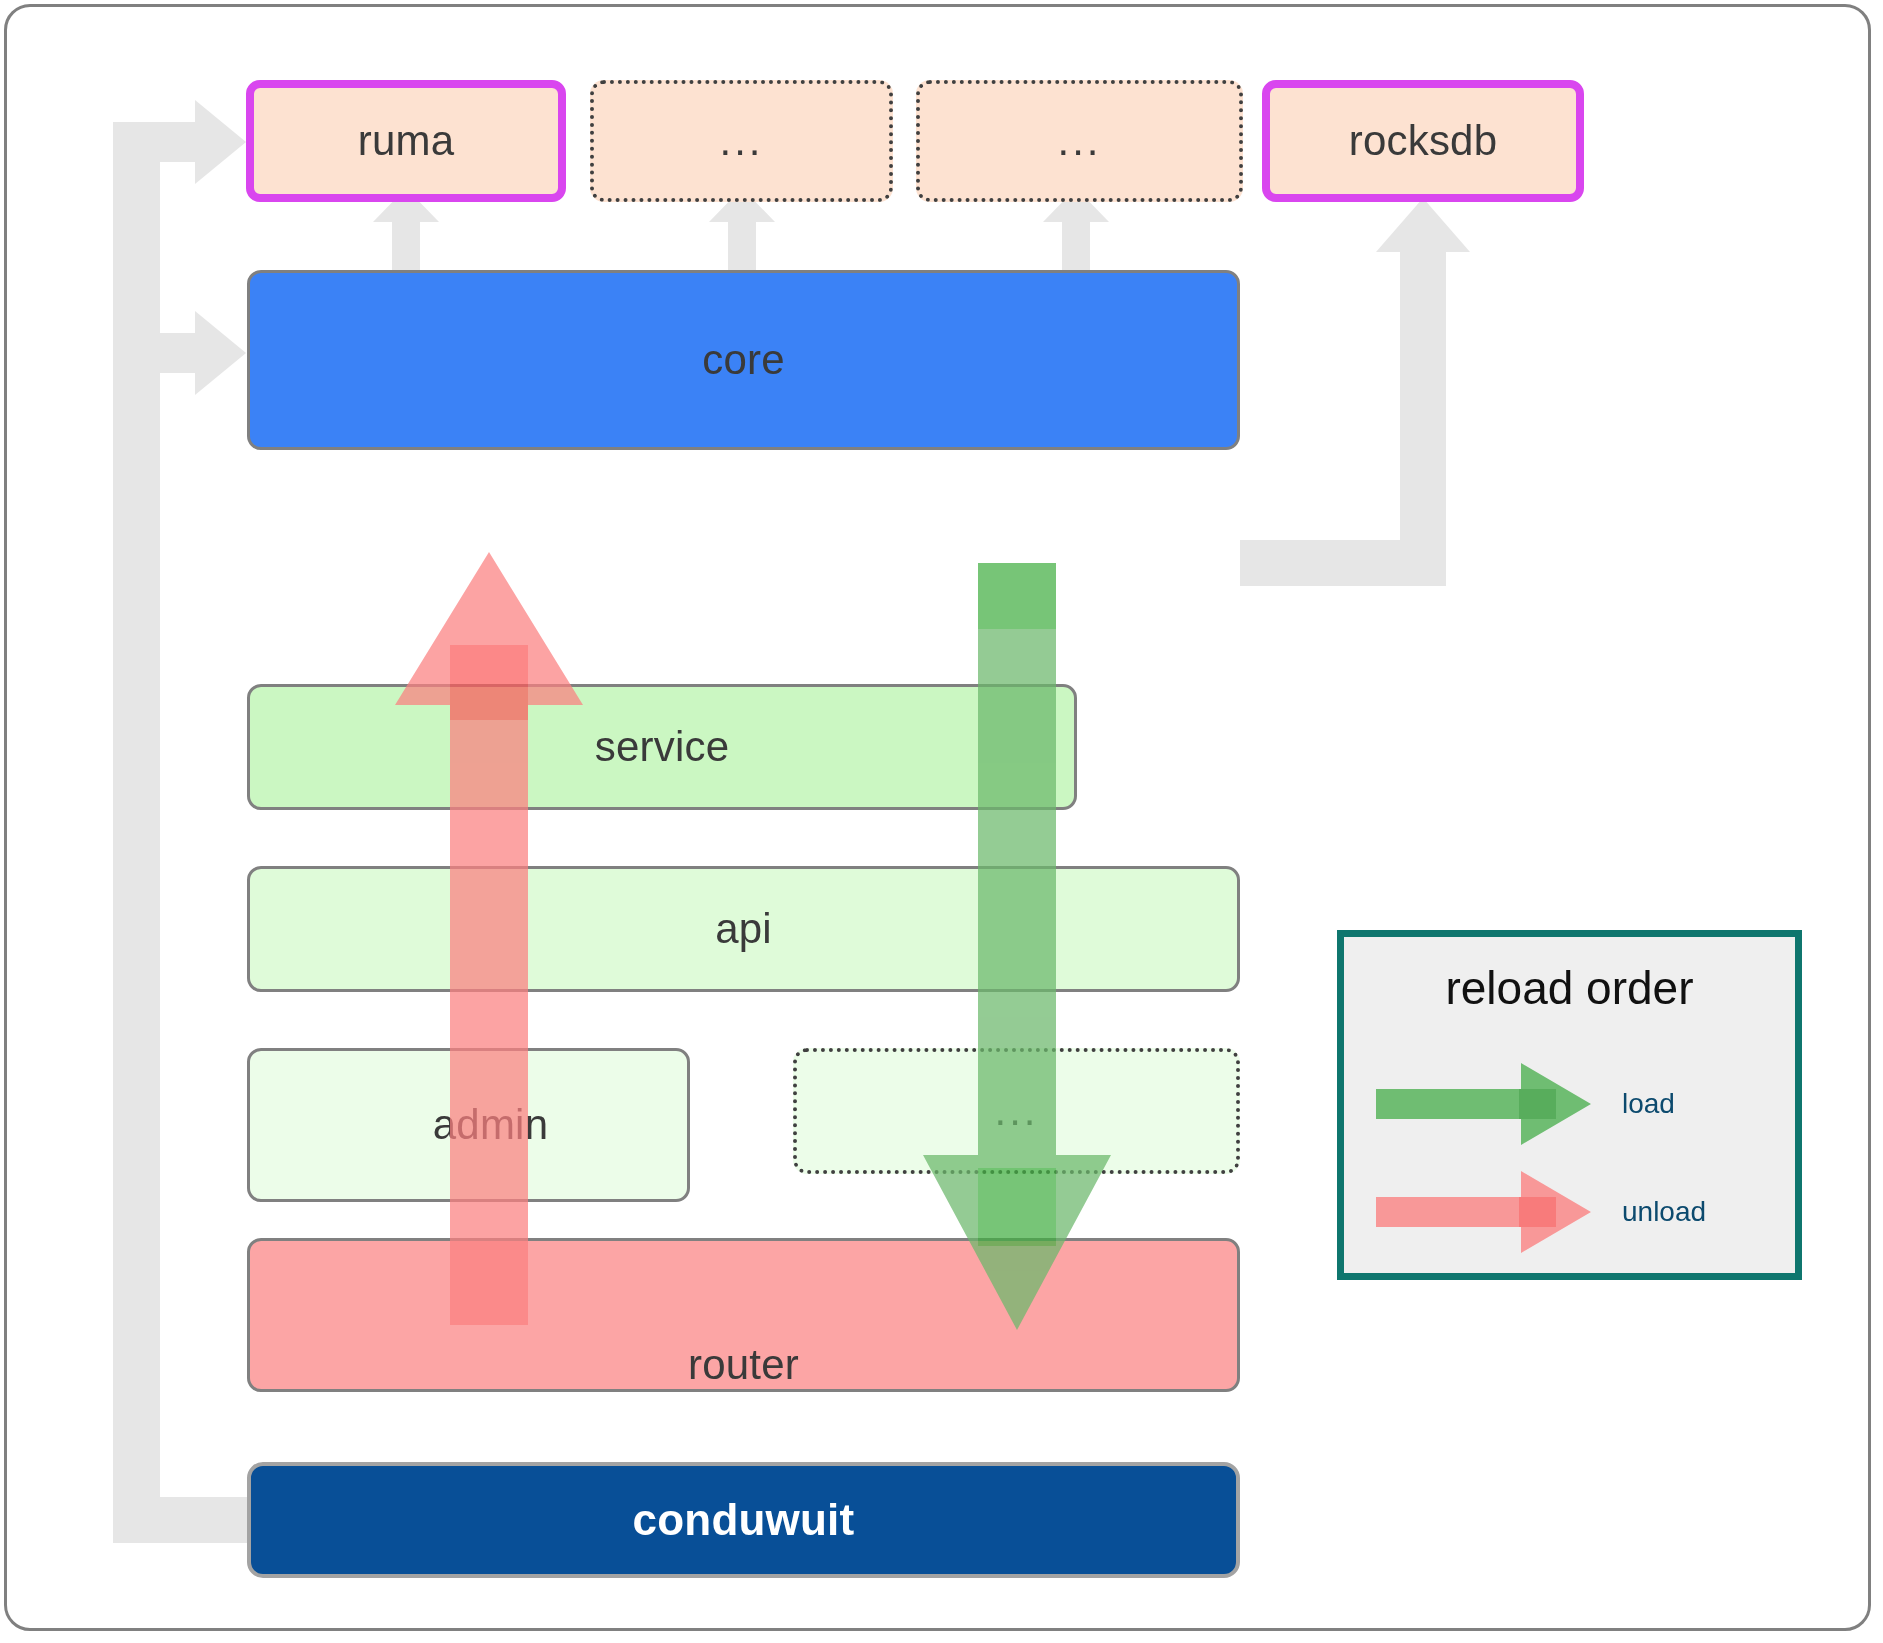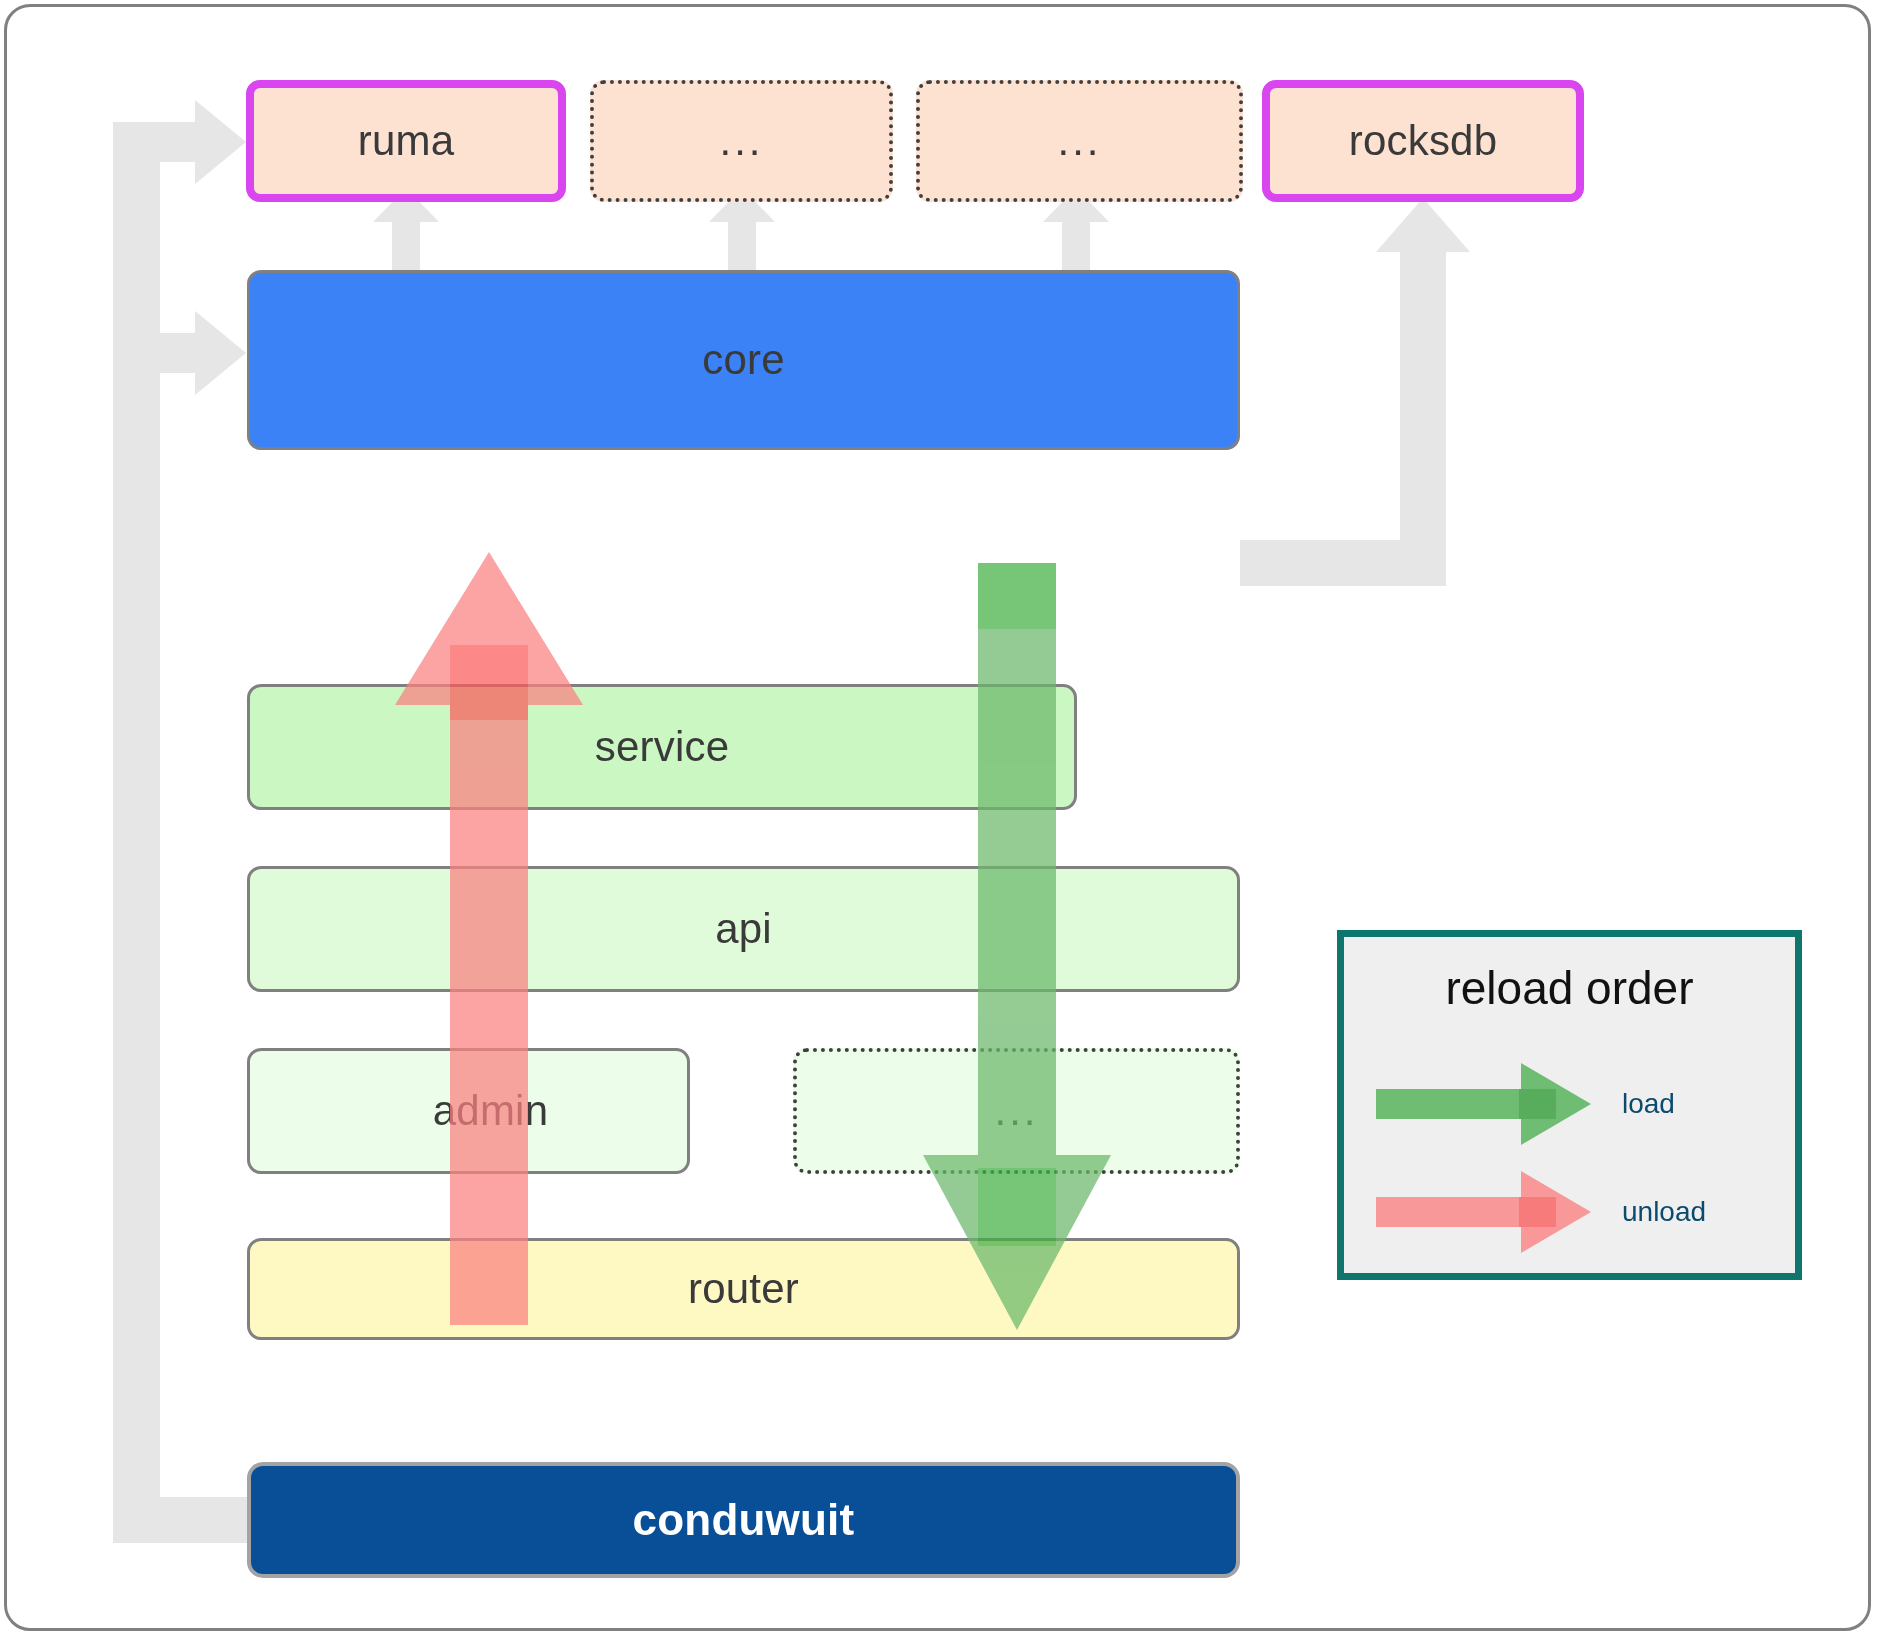--- a/index.html
+++ b/index.html
@@ -58,23 +58,23 @@
   #box-ruma    { left: 246px;  top: 80px;  width: 320px; height: 122px; background: #FDE2D1; }
   #box-dots1   { left: 590px;  top: 80px;  width: 303px; height: 122px; background: #FDE2D1; }
   #box-dots2   { left: 916px;  top: 80px;  width: 327px; height: 122px; background: #FDE2D1; }
   #box-rocksdb { left: 1262px; top: 80px;  width: 322px; height: 122px; background: #FDE2D1; }
 
   
   #box-core     { left: 247px; top: 270px;  width: 993px; height: 180px; background: #3b82f6; }
   #box-database { left: 247px; top: 500px;  width: 993px; height: 126px; background: #A2FD94; }
   #box-service  { left: 247px; top: 684px;  width: 830px; height: 126px; background: #CBF7C2; }
   #box-api      { left: 247px; top: 866px;  width: 993px; height: 126px; background: #DFFBD9; }
-  #box-admin    { left: 247px; top: 1048px; width: 443px; height: 126px; background: #ECFDE9; padding-left: 44px; }
+  #box-admin    { left: 247px; top: 1048px; width: 443px; height: 154px; background: #ECFDE9; padding-left: 44px; }
   #box-dots3    { left: 793px; top: 1048px; width: 447px; height: 126px; background: #ECFDE9; }
-  #box-router   { left: 247px; top: 1238px; width: 993px; height: 102px; background: #fef9c3; }
+  #box-router   { left: 247px; top: 1238px; width: 993px; height: 154px; background: #fca5a5; align-items: flex-end; }
 
   
   #box-conduwuit {
     left: 247px; top: 1462px; width: 993px; height: 116px;
     background: #084F97;
     border: 4px solid #a3a3a3;
     border-radius: 16px;
     color: #ffffff;
     font-size: 44px;
     font-weight: bold;

